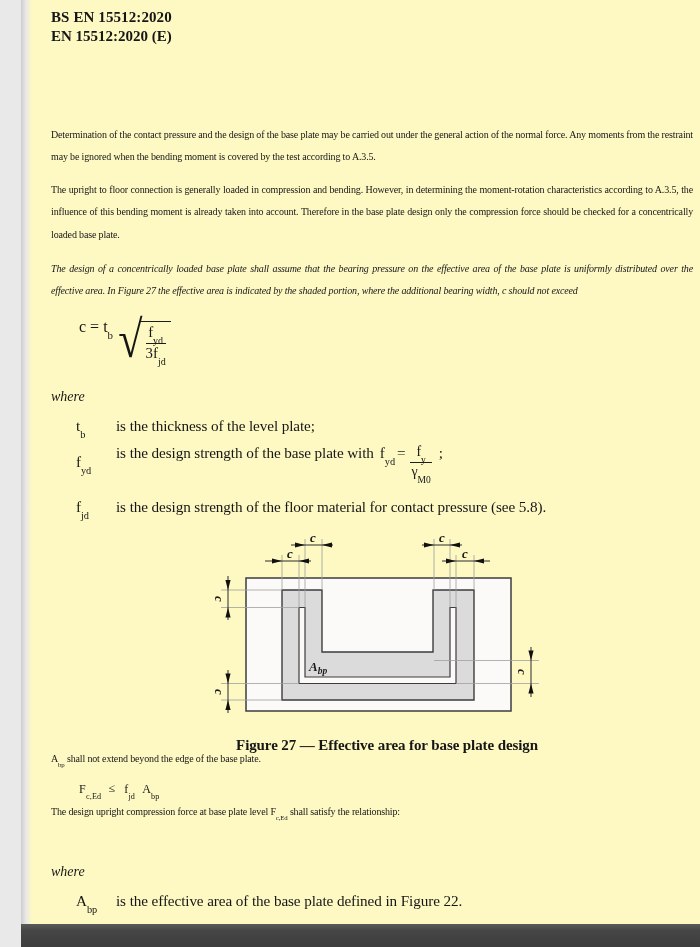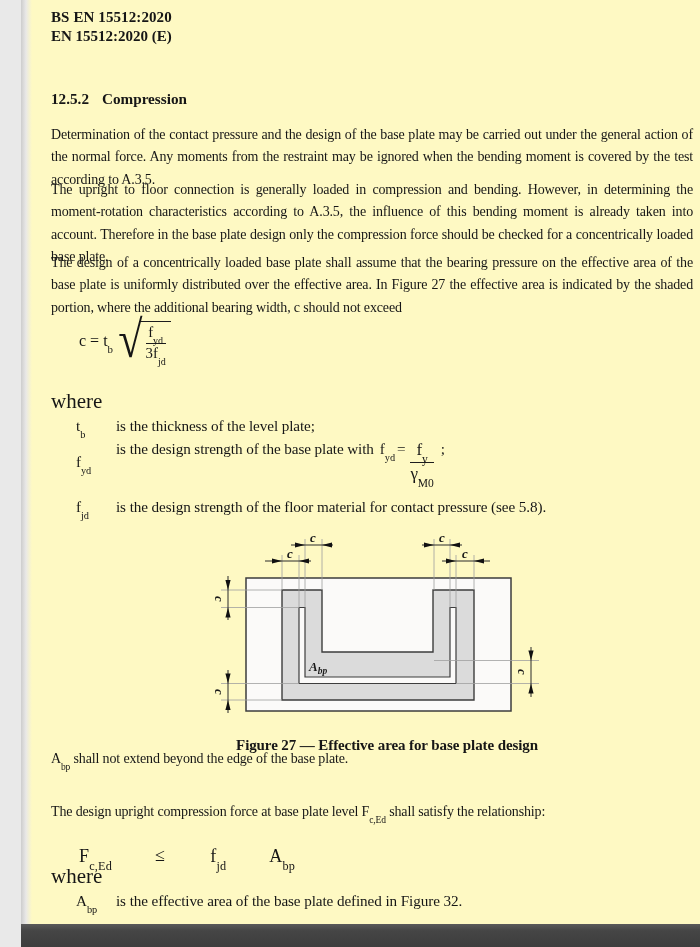--- a/index.html
+++ b/index.html
@@ -6,72 +6,69 @@
   .page{position:relative;width:700px;height:947px;background:#fef9c3;overflow:hidden;
         font-family:"Liberation Serif",serif;color:#161616;margin-left:21px;}
   .edge{position:absolute;left:0;top:0;bottom:0;width:11px;
         background:linear-gradient(90deg,#cdcdcd 0%,#e9e8e7 45%,rgba(251,250,249,0) 100%);}
   .blk{position:absolute;left:30px;width:642px;}
   .hdr{top:8px;font-size:15px;line-height:19px;}
   .hdr .l1{font-weight:600;letter-spacing:.1px;}
   .hdr .l2{font-weight:bold;}
   .sec{top:90px;font-size:15.2px;font-weight:bold;}
   .sec .sec-t{margin-left:13px;}
-  p.body{margin:0;font-size:14px;line-height:22.4px;text-align:justify;letter-spacing:-0.15px;}
-  .b-p1{top:124px;} .b-p2{top:179px;} .b-p3{top:252px;}
+  p.body{margin:0;font-size:10px;line-height:22.4px;text-align:justify;letter-spacing:-0.15px;}
+  .b-p1{top:124px;} .b-p2{top:179px;} .b-p3{top:258px;font-style:italic;}
   
-  .formula{position:absolute;left:58px;display:flex;align-items:center;font-size:16px;}
+  .formula{position:absolute;left:58px;display:flex;align-items:flex-start;font-size:16px;}
   .b-fc{top:318px;}
   .fl{margin-right:3px;}
   sub{font-size:68%;line-height:0;position:relative;top:.3em;}
   .sqrt{display:flex;align-items:flex-start;}
   .rad{font-size:52px;line-height:.92;font-weight:400;margin-right:-6px;margin-top:-2px;transform:scaleX(.85);}
   .sqb{border-top:1.4px solid #1d1d1d;margin-top:3px;padding:2px 5px 0 7px;text-align:center;font-size:14.8px;}
   .sqb .num{display:block;border-bottom:1.3px solid #1d1d1d;padding:0 2px 2px;}
   .sqb .den{display:block;padding-top:1px;}
   
-  .wlabel{font-size:21px;}
+  .wlabel{font-size:14px;font-style:italic;}
   .b-w1{top:389px;} .b-w2{top:864px;}
   .wrow{position:absolute;left:55px;width:617px;font-size:15.2px;letter-spacing:-0.1px;}
   .wsym{display:inline-block;width:40px;}
   .b-wi1{top:417px;} .b-wi3{top:498px;} .b-wi4{top:892px;}
   .wrow-flex{top:436px;display:flex;align-items:center;min-height:52px;}
   .wrow-flex .wsym{flex:none;}
   .wdesc2{display:inline-flex;align-items:flex-start;}
   .msym{white-space:nowrap;}
-  .ifrac{display:inline-block;vertical-align:middle;text-align:center;margin:0 5px;font-size:17px;}
+  .ifrac{display:inline-block;vertical-align:middle;text-align:center;margin:0 5px;font-size:14px;}
   .ifrac .n{display:block;border-bottom:1.2px solid #1d1d1d;padding:0 6px 2px;}
   .ifrac .d{display:block;padding-top:1px;}
   .eqs{margin:0 2px 0 6px;}
   .tail{margin-left:2px;}
   
   .fig{position:absolute;top:522px;left:0;}
   .cap{top:737px;left:0;width:700px;text-align:center;font-size:15px;font-weight:bold;letter-spacing:-0.1px;padding-left:16px;}
   .b-pp1{top:748px;} .b-pp2{top:801px;}
-  .formulaF{top:846px;font-size:18px;letter-spacing:.2px;gap:36px;}
+  .formulaF{top:782px;font-size:12px;letter-spacing:.2px;}
   .formulaF .rel{margin:0 9px 0 7px;position:relative;top:-1px;}
   .formulaF .g{margin-left:7px;}
   .bar{position:absolute;left:0;top:924px;width:700px;height:23px;
        background:linear-gradient(180deg,#5a5a5a 0%,#454545 30%,#3d3d3d 100%);}
   .figtext{font-family:"Liberation Serif",serif;font-style:italic;font-weight:600;}
 </style>
 </head>
 <body>
 
 <div class="page">
   <div class="edge"></div>
 
   <div class="blk hdr">
     <div class="l1">BS EN 15512:2020</div>
     <div class="l2">EN 15512:2020 (E)</div>
   </div>
 
-  <div class="blk sec">
-    <span>12.5.2</span><span class="sec-t">Compression</span>
-  </div>
 
   <p class="blk body b-p1">Determination of the contact pressure and the design of the base plate may be carried out under the general action of the normal force. Any moments from the restraint may be ignored when the bending moment is covered by the test according to A.3.5.</p>
   <p class="blk body b-p2">The upright to floor connection is generally loaded in compression and bending. However, in determining the moment-rotation characteristics according to A.3.5, the influence of this bending moment is already taken into account. Therefore in the base plate design only the compression force should be checked for a concentrically loaded base plate.</p>
   <p class="blk body b-p3">The design of a concentrically loaded base plate shall assume that the bearing pressure on the effective area of the base plate is uniformly distributed over the effective area. In Figure 27 the effective area is indicated by the shaded portion, where the additional bearing width, c should not exceed</p>
 
   <div class="formula b-fc">
     <span class="fl"><span>c = t</span><sub>b</sub></span>
     <span class="sqrt">
       <span class="rad">√</span>
       <span class="sqb">
@@ -178,17 +175,17 @@
   <div class="formula formulaF">
     <span class="msym"><span>F</span><sub>c,Ed</sub></span>
     <span class="rel">≤</span>
     <span class="msym"><span>f</span><sub>jd</sub></span>
     <span class="msym g"><span>A</span><sub>bp</sub></span>
   </div>
 
   <div class="blk wlabel b-w2">where</div>
 
   <div class="wrow b-wi4">
-    <span class="wsym"><span>A</span><sub>bp</sub></span><span>is the effective area of the base plate defined in Figure 32.</span>
+    <span class="wsym"><span>A</span><sub>bp</sub></span><span>is the effective area of the base plate defined in Figure 22.</span>
   </div>
 
   <div class="bar"></div>
 </div>
 
 </body></html>

